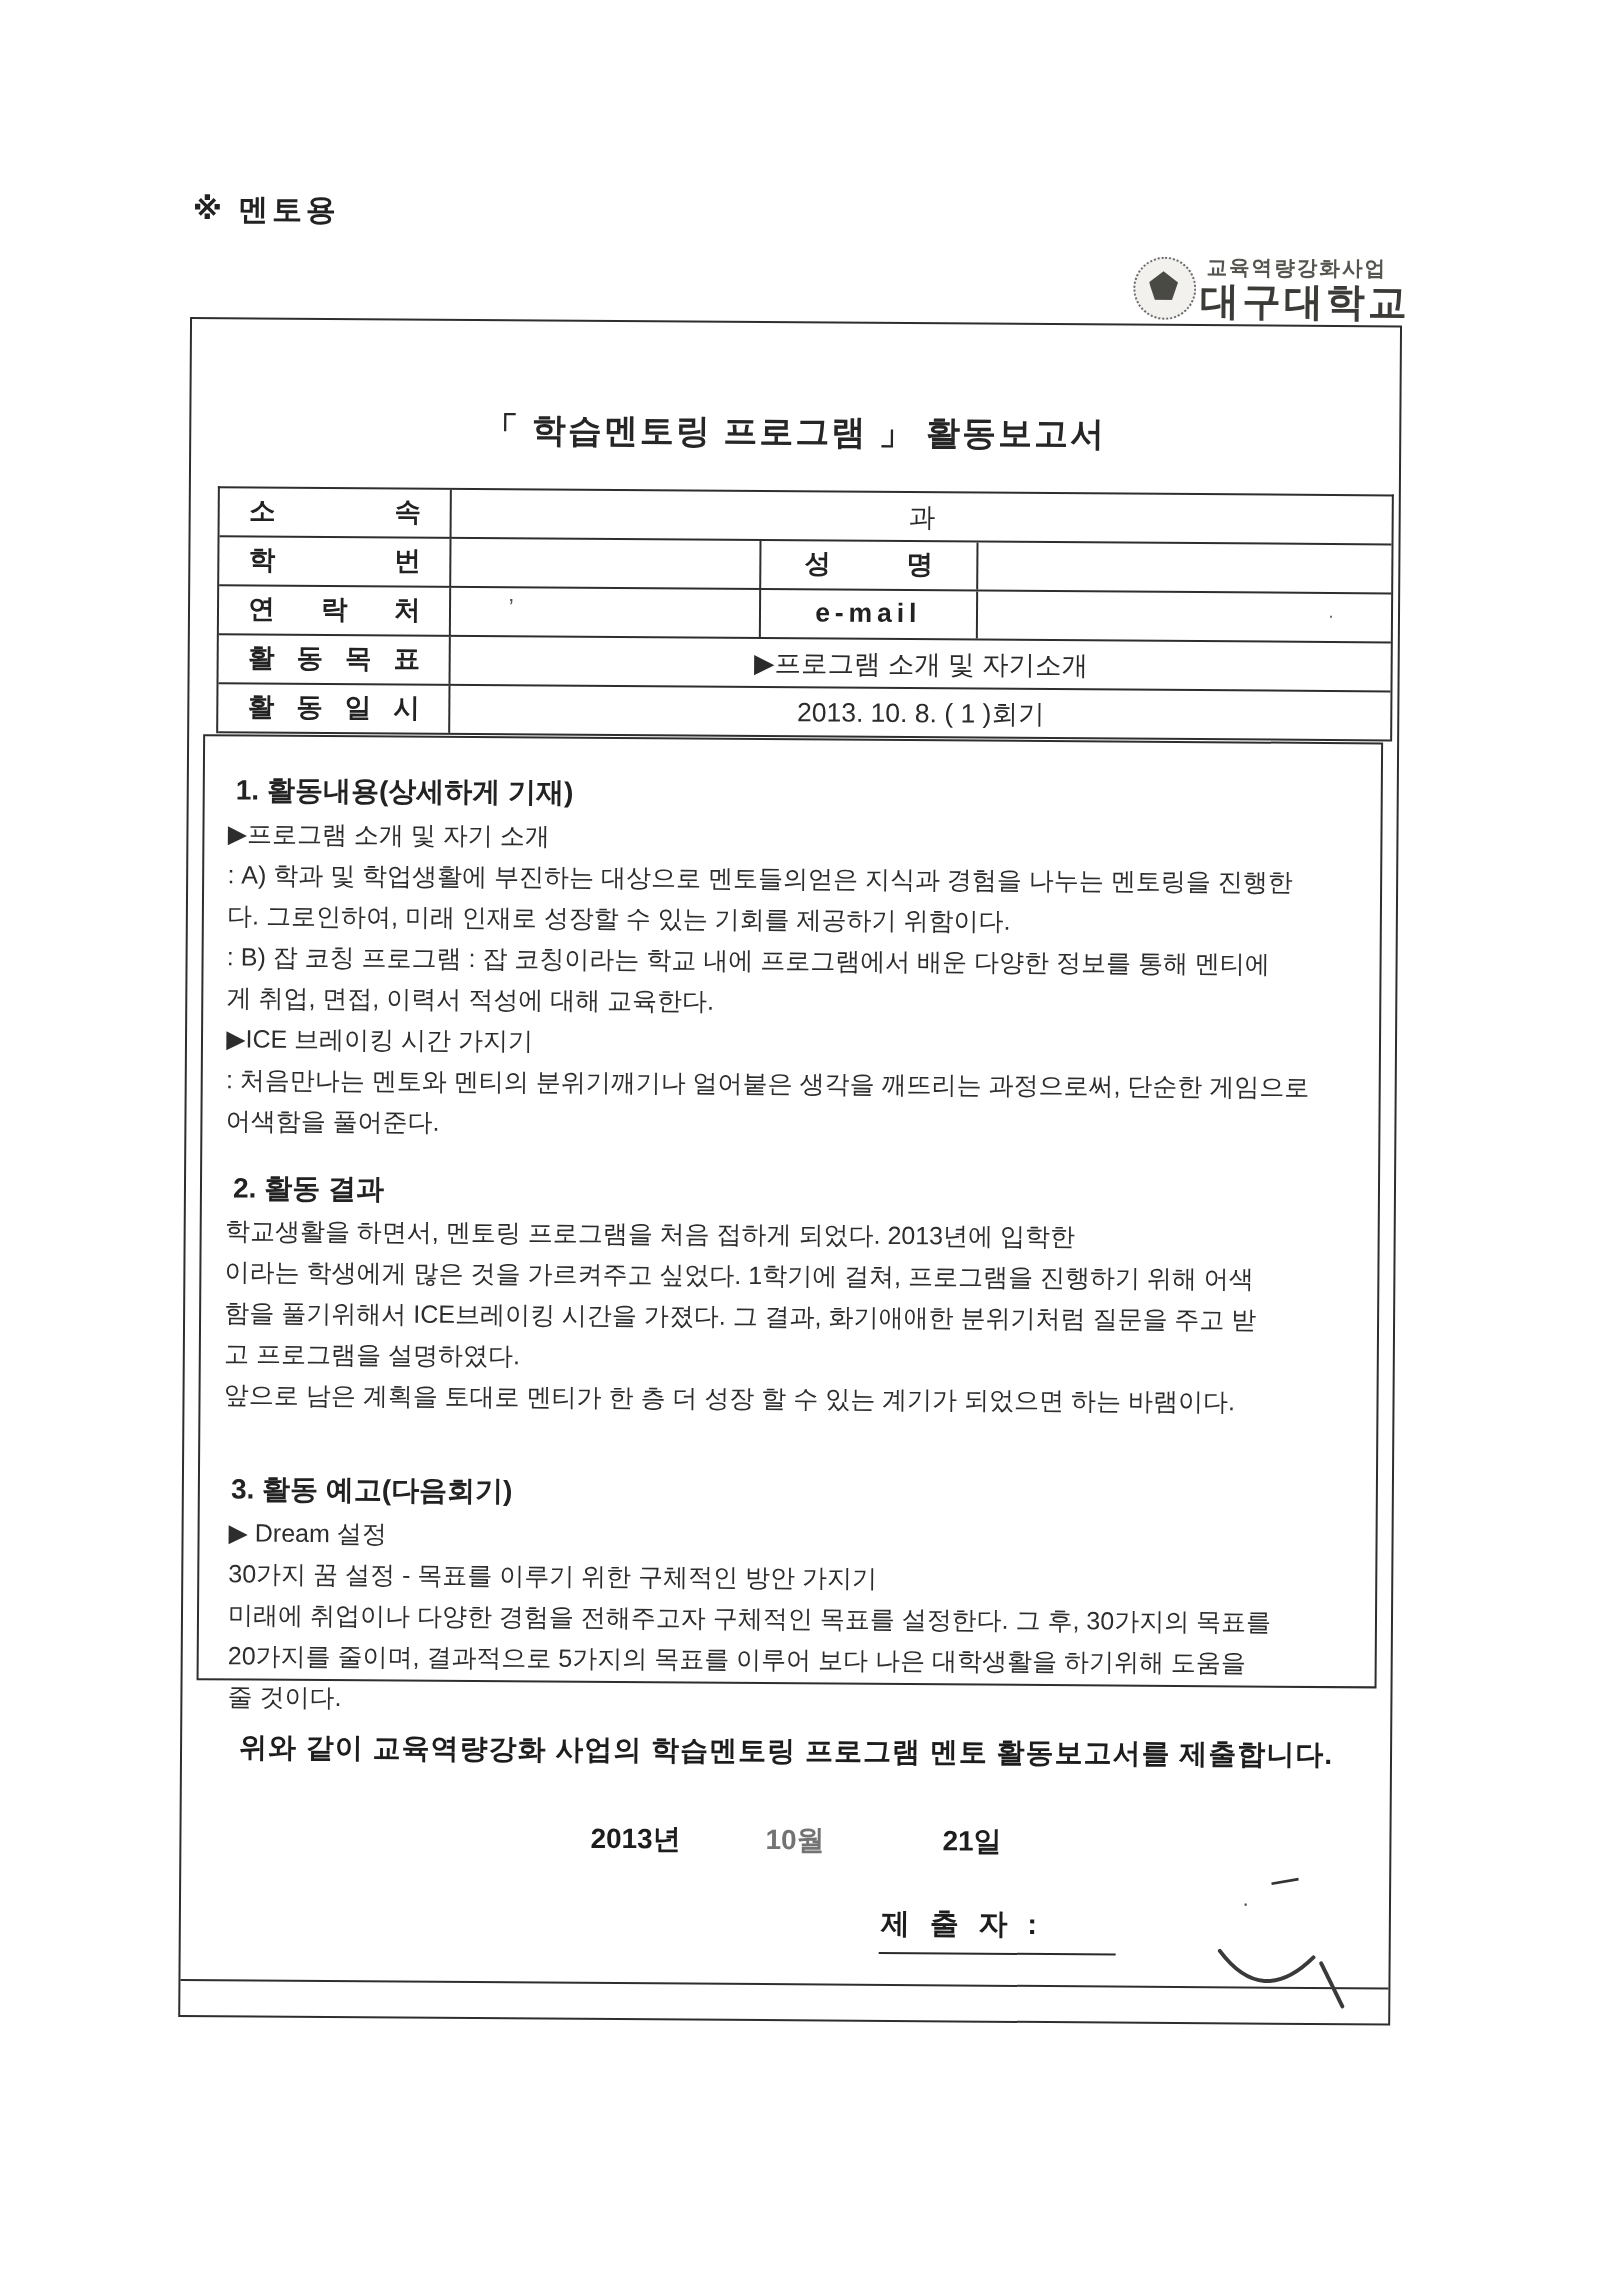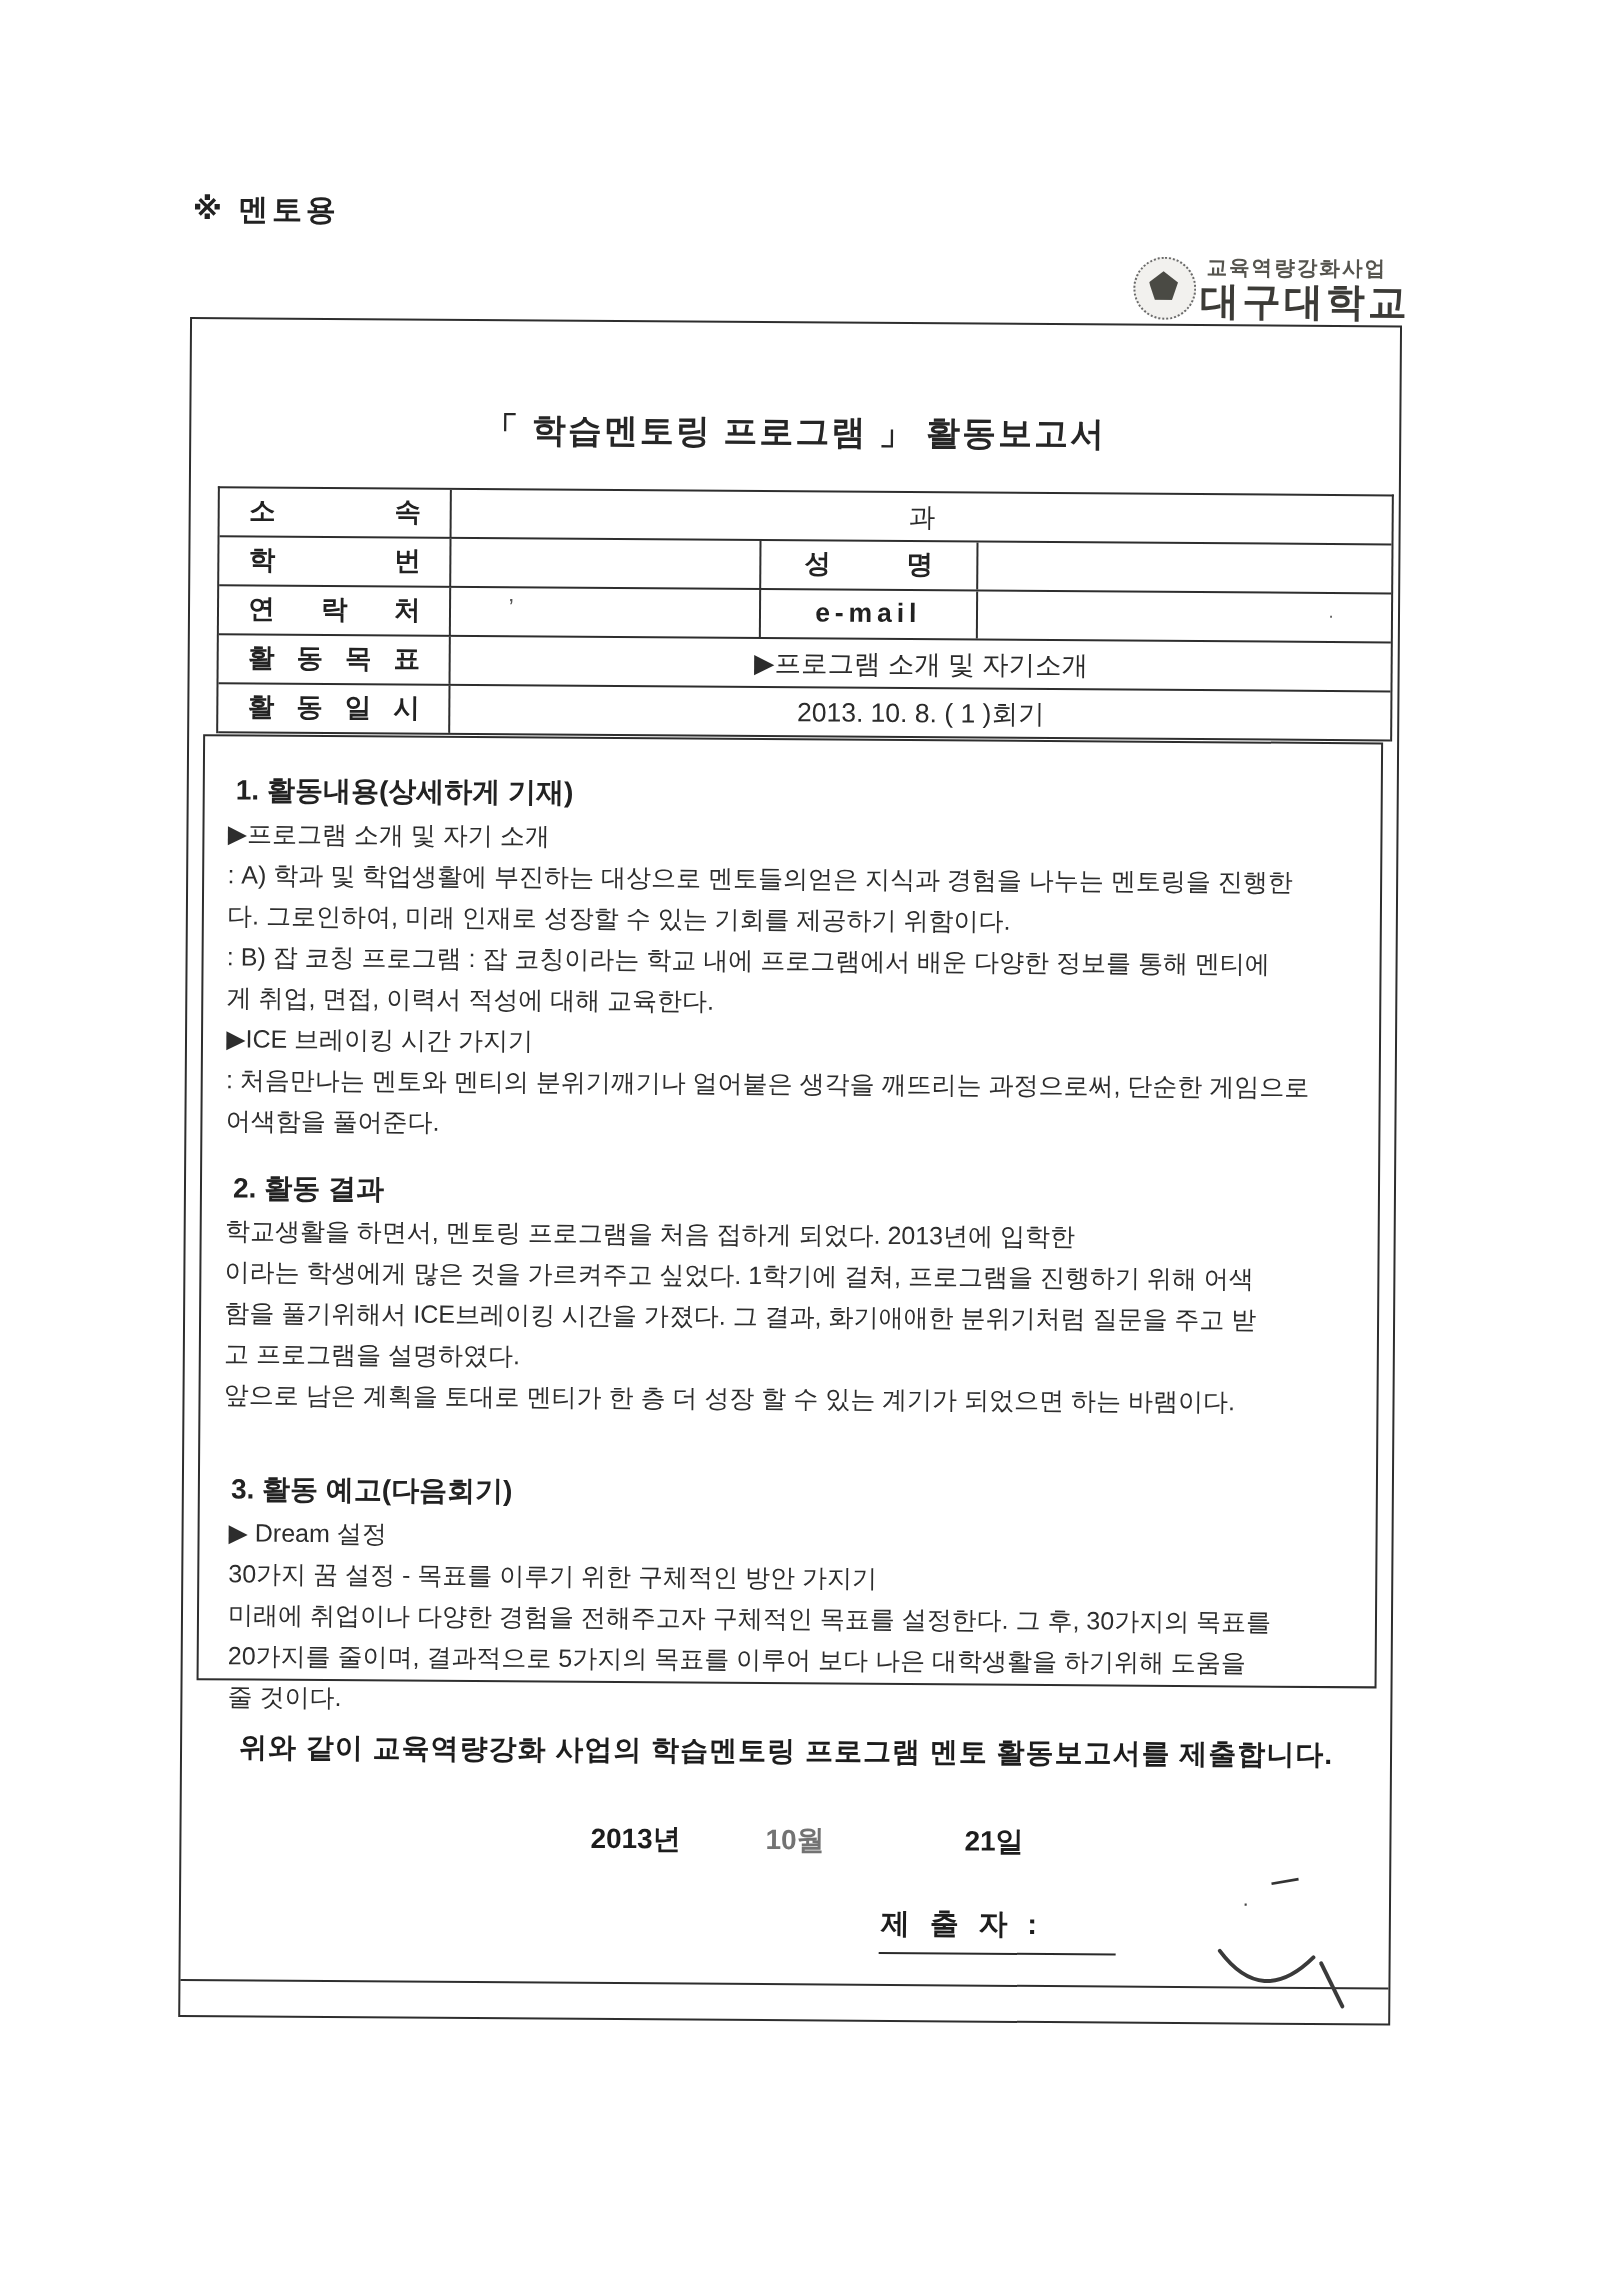--- a/index.html
+++ b/index.html
@@ -62,21 +62,21 @@
   .mt2{margin-top:27.4px;}
   .mt3{margin-top:55px;}
   .s3-body{margin-left:7.8px;}
 
   
   .statement{position:absolute;left:57px;top:1409px;font-size:28px;font-weight:700;
     color:#1d1d1d;letter-spacing:1px;}
   .dateline{position:absolute;left:0;top:1498px;width:100%;height:39px;}
   .d-y{position:absolute;left:365px;font-size:28px;font-weight:700;color:#1d1d1d;margin-left:44px;}
   .d-m{position:absolute;left:584px;font-size:28px;font-weight:700;color:#737373;}
-  .d-d{position:absolute;left:783px;font-size:28px;font-weight:700;color:#1d1d1d;}
+  .d-d{position:absolute;left:761px;font-size:28px;font-weight:700;color:#1d1d1d;}
   .submitter{position:absolute;left:698px;top:1580px;font-size:29px;font-weight:700;
     color:#1d1d1d;border-bottom:2.9px solid #2a2a2a;padding:0 73px 7.8px 2px;
     letter-spacing:5.9px;}
   .bottom-rule{position:absolute;left:0;top:1660px;width:100%;height:2px;background:#2e2e2e;}
 
   
   .sig{position:absolute;left:1031px;top:1609px;}
   .pen-dash{position:absolute;left:1090px;top:1537px;font-size:27.4px;color:#333;
     transform:rotate(-10deg);font-weight:700;}
   .pen-dot{position:absolute;left:1061px;top:1564px;font-size:21.6px;color:#444;}

